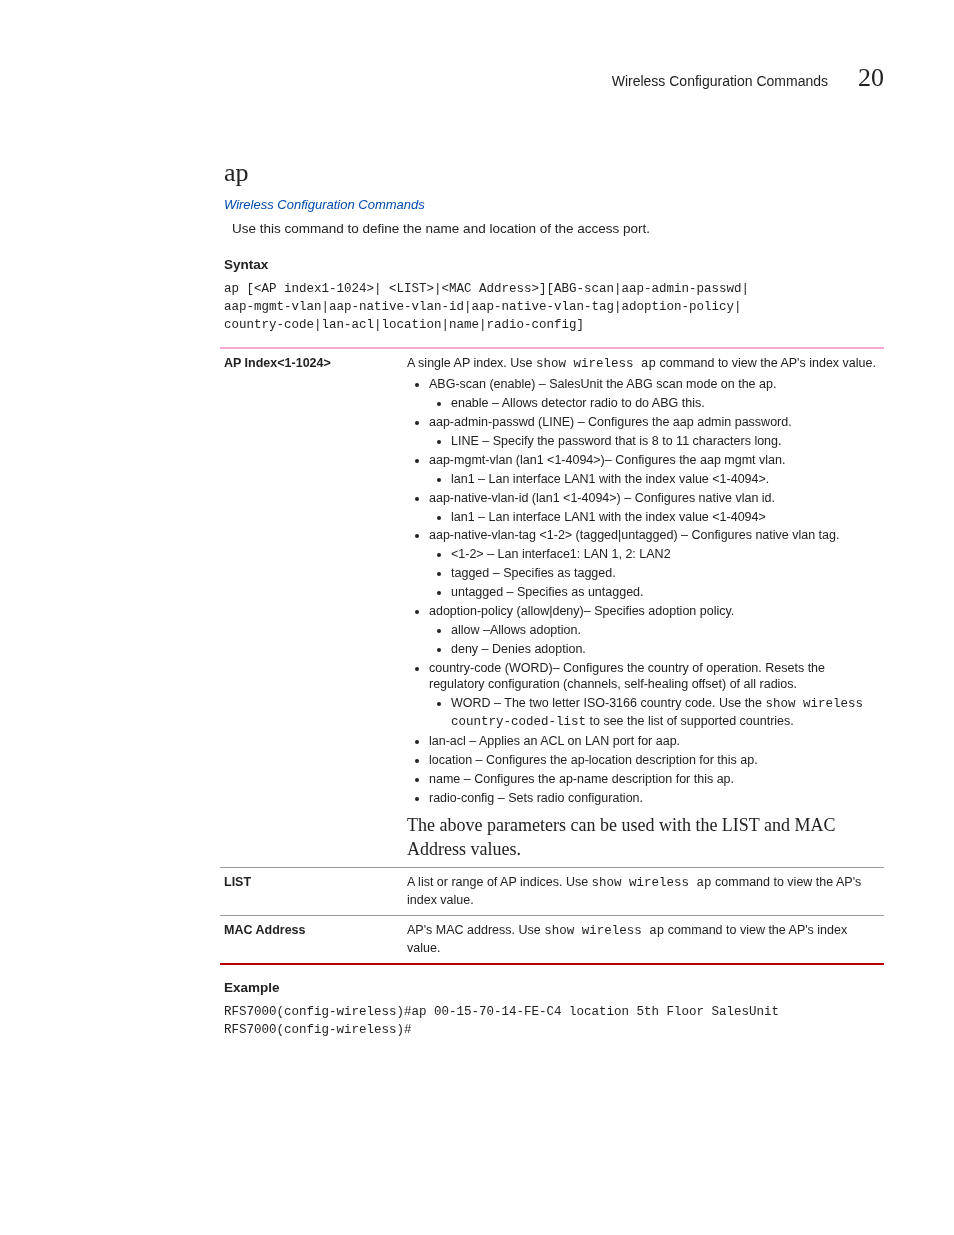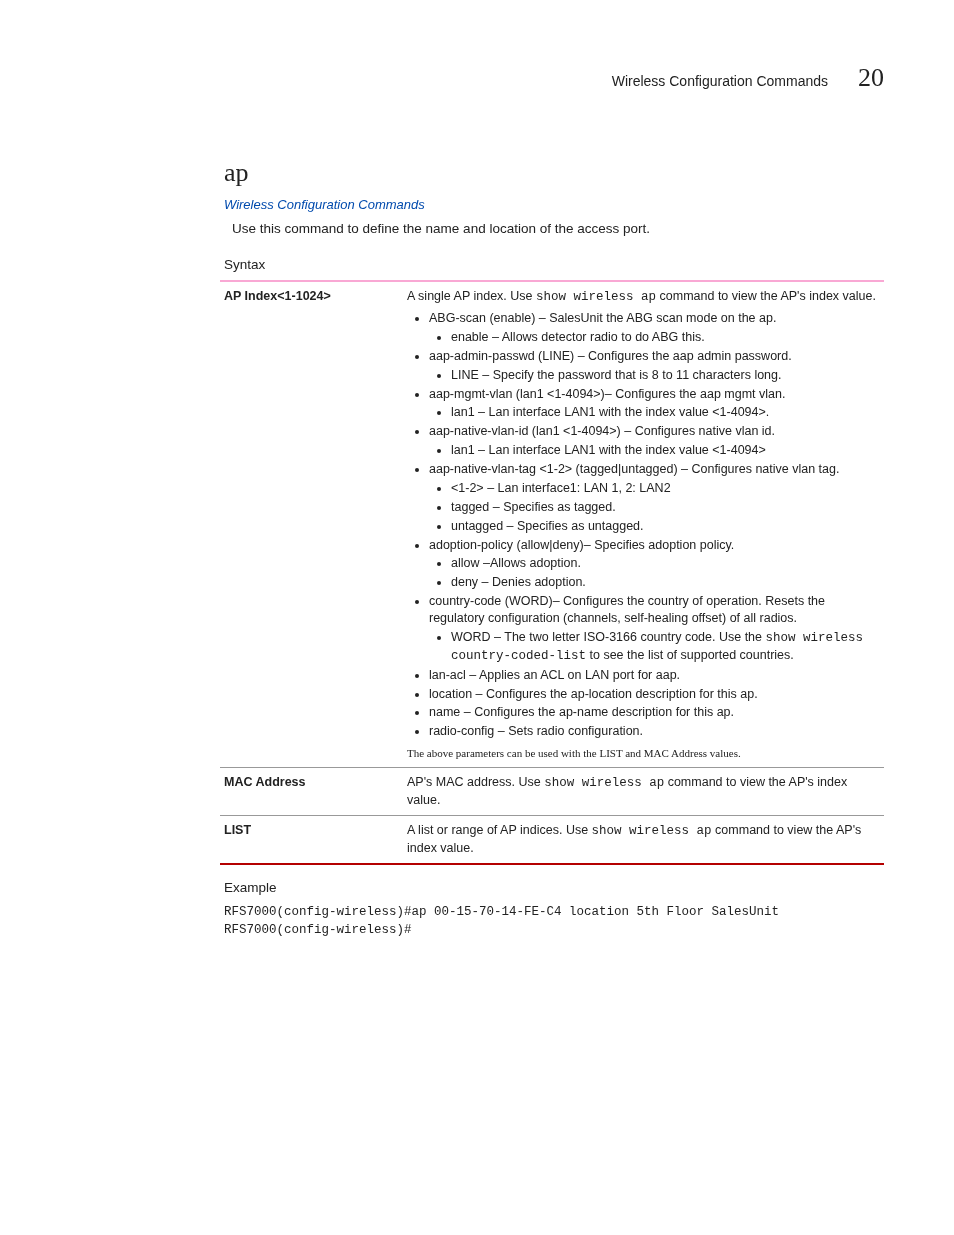--- a/index.html
+++ b/index.html
@@ -32,21 +32,21 @@
     color: #004aad;
     font-style: italic;
     font-size: 13px;
     margin-bottom: 4px;
     padding-left: 4px;
   }
   .intro { margin: 6px 0 18px 12px; font-size: 13.5px; }
   h3.sub {
     font-family: Arial, Helvetica, sans-serif;
     font-size: 13.5px;
-    font-weight: normal;
+    font-weight: bold;
     margin: 14px 0 6px 4px;
   }
   pre.codeblock {
     font-family: "Courier New", Courier, monospace;
     font-size: 12.5px;
     white-space: pre-wrap;
     margin: 2px 0 12px 4px;
     line-height: 1.45;
   }
   table.param {
@@ -66,21 +66,21 @@
     width: 175px;
     font-weight: bold;
     padding-right: 10px;
   }
   ul.l1 { margin: 4px 0 4px 0; padding-left: 22px; list-style-type: disc; }
   ul.l2 { margin: 2px 0 2px 0; padding-left: 22px; list-style-type: disc; }
   ul.l1 > li, ul.l2 > li { margin: 2px 0; }
   .mono { font-family: Liberation Mono, monospace; }
   .trailer {
     font-family: Georgia, "Times New Roman", serif;
-    font-size: 11px;
+    font-size: 18px;
     margin-top: 6px;
   }
   .desc-inline { display: inline; }
   .content-block { padding-left: 150px; }
 </style>
 </head>
 <body>
 
 <div class="header">
   <span class="header-text">Wireless Configuration Commands</span>
@@ -89,20 +89,23 @@
 
 <div class="content-block">
 
   <h1 class="section">ap</h1>
 
   <div class="link">Wireless Configuration Commands</div>
 
   <div class="intro">Use this command to define the name and location of the access port.</div>
 
   <h3 class="sub">Syntax</h3>
+  <pre class="codeblock">ap [&lt;AP index1-1024&gt;| &lt;LIST&gt;|&lt;MAC Address&gt;][ABG-scan|aap-admin-passwd|
+aap-mgmt-vlan|aap-native-vlan-id|aap-native-vlan-tag|adoption-policy|
+country-code|lan-acl|location|name|radio-config]</pre>
 
 
   <table class="param">
     <tbody>
       <tr>
         <td class="pname">AP Index&lt;1-1024&gt;</td>
         <td>
           <span class="desc-inline">A single AP index. Use </span><span class="mono desc-inline">show wireless ap</span><span class="desc-inline"> command to view the AP's index value.</span>
 
           <ul class="l1">
@@ -157,30 +160,30 @@
             <li>location – Configures the ap-location description for this ap.</li>
             <li>name – Configures the ap-name description for this ap.</li>
             <li>radio-config – Sets radio configuration.</li>
           </ul>
 
           <div class="trailer">The above parameters can be used with the LIST and MAC Address values.</div>
         </td>
       </tr>
 
       <tr class="row-sep">
-        <td class="pname">MAC Address</td>
+        <td class="pname">LIST</td>
         <td>
-          <span class="desc-inline">AP's MAC address. Use </span><span class="mono desc-inline">show wireless ap</span><span class="desc-inline"> command to view the AP's index value.</span>
+          <span class="desc-inline">A list or range of AP indices. Use </span><span class="mono desc-inline">show wireless ap</span><span class="desc-inline"> command to view the AP's index value.</span>
         </td>
       </tr>
 
       <tr class="row-sep">
-        <td class="pname">LIST</td>
+        <td class="pname">MAC Address</td>
         <td>
-          <span class="desc-inline">A list or range of AP indices. Use </span><span class="mono desc-inline">show wireless ap</span><span class="desc-inline"> command to view the AP's index value.</span>
+          <span class="desc-inline">AP's MAC address. Use </span><span class="mono desc-inline">show wireless ap</span><span class="desc-inline"> command to view the AP's index value.</span>
         </td>
       </tr>
     </tbody>
   </table>
 
   <h3 class="sub">Example</h3>
   <pre class="codeblock">RFS7000(config-wireless)#ap 00-15-70-14-FE-C4 location 5th Floor SalesUnit
 RFS7000(config-wireless)#</pre>
 
 </div>

